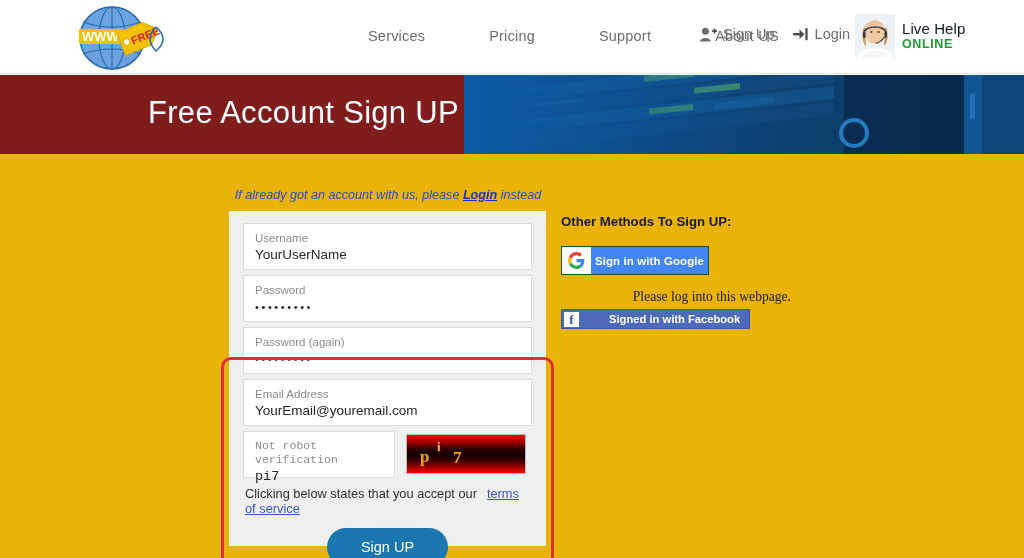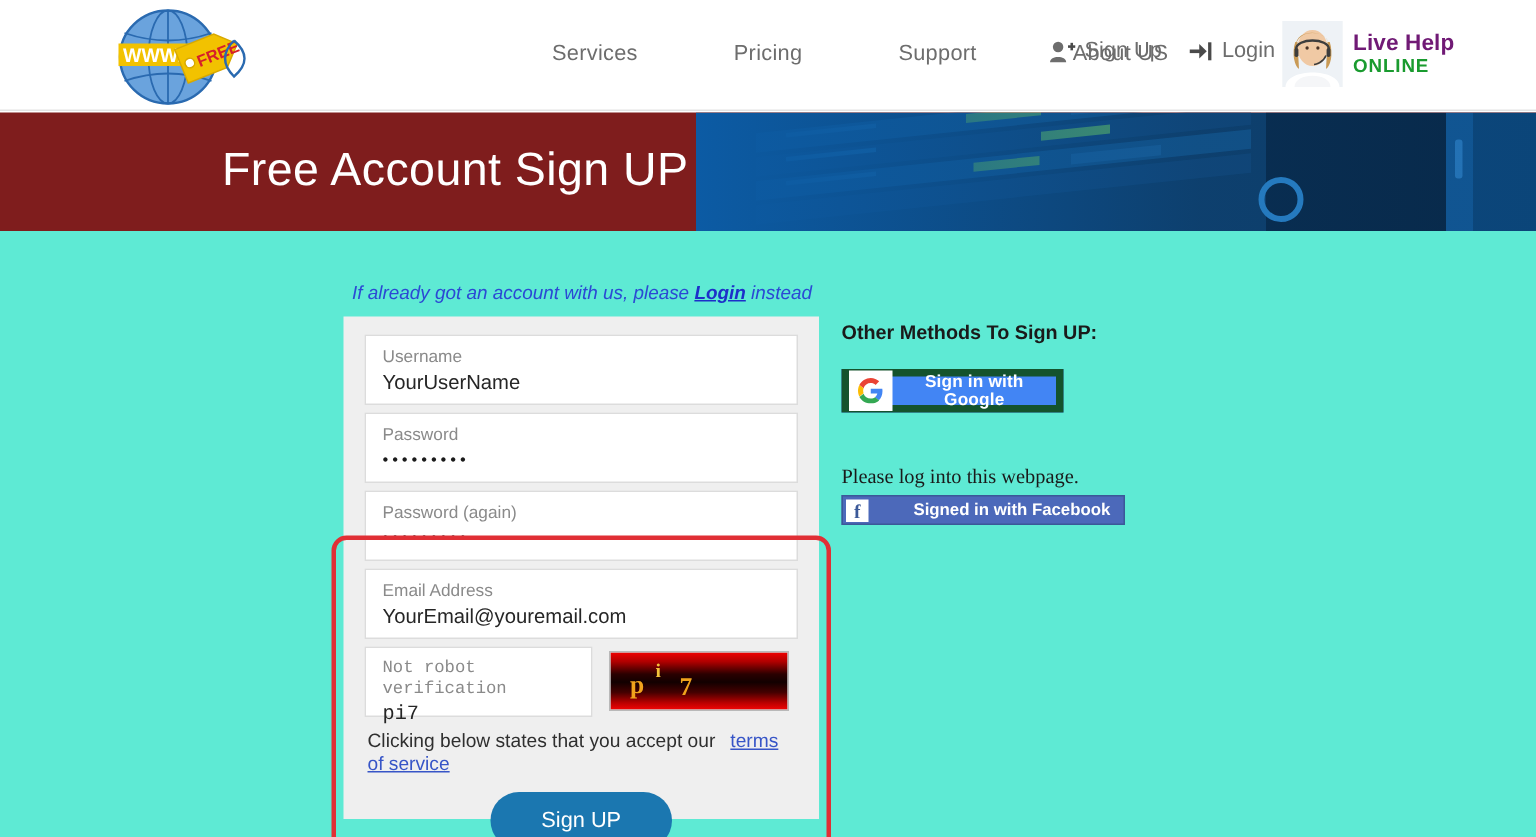--- a/index.html
+++ b/index.html
@@ -43,21 +43,21 @@
   .livehelp {
     position: absolute; left: 855px; top: 14px;
     display: flex; align-items: center; gap: 7px;
   }
   .lh-avatar {
     width: 40px; height: 44px; position: relative; overflow: hidden;
     background: #e9eef3;
   }
   .lh-text { line-height: 1.18; }
   .lh-title {
-    color: #701a75; font-weight: bold; font-size: 15px; letter-spacing: .1px;
+    color: #0f172a; font-weight: normal; font-size: 15px; letter-spacing: .1px;
   }
   .lh-status {
     color: #1a9b2f; font-weight: bold; font-size: 12.5px; letter-spacing: .6px;
   }
 
   
   .banner {
     position: absolute; left: 0; top: 75px; width: 1024px; height: 79px;
     background: #7f1d1d; overflow: hidden;
   }
@@ -70,21 +70,21 @@
   }
   .rack {
     position: absolute; inset: 0;
   }
   .banner-title {
     position: absolute; left: 148px; top: 20px;
     color: #ffffff; font-size: 31px; font-weight: normal; letter-spacing: .3px;
   }
 
   
-  .main { position: absolute; left: 0; top: 154px; width: 1024px; height: 404px; background: #5eead4; }
+  .main { position: absolute; left: 0; top: 154px; width: 1024px; height: 404px; background: #eab308; }
 
   .login-note {
     position: absolute; left: 228px; top: 34px; width: 320px;
     text-align: center; font-style: italic; font-size: 12.6px; color: #2b49d4;
     white-space: nowrap;
   }
   .login-note a {
     color: #1d2fc9; font-weight: bold; text-decoration: underline; font-style: italic;
     cursor: pointer;
   }
@@ -153,33 +153,33 @@
 
   
   .other {
     position: absolute; left: 561px; top: 60px; width: 230px;
   }
   .other-title {
     font-size: 13.2px; font-weight: bold; color: #1a1a1a; margin-bottom: 17px;
   }
   .google-btn {
     display: inline-flex; align-items: center; width: 148px; height: 29px;
-    background: #4285f4; border: 5px solid #14532d; cursor: pointer;
+    background: #4285f4; border: 1px solid #14532d; cursor: pointer;
   }
   .g-icon-box {
     width: 29px; height: 27px; background: #ffffff;
     display: flex; align-items: center; justify-content: center; flex: 0 0 29px;
   }
   .g-label {
     color: #ffffff; font-size: 11.5px; font-weight: bold; text-align: center;
     flex: 1; letter-spacing: .1px;
   }
   .fb-note {
-    margin-top: 35px; font-family: "Liberation Serif", serif;
-    font-size: 13.6px; color: #1a1a1a;
+    margin-top: 14px; font-family: "Liberation Serif", serif;
+    font-size: 13.6px; color: #1a1a1a; text-align: right;
   }
   .fb-btn {
     margin-top: 4px; display: inline-flex; align-items: center;
     background: #4c69ba; border: 1px solid #3b5998; height: 20px;
     padding: 0 9px 0 2px; cursor: pointer;
   }
   .fb-icon {
     width: 15px; height: 15px; background: #ffffff; color: #3b5998;
     font-family: "Liberation Serif", serif; font-weight: bold; font-size: 13px;
     display: flex; align-items: center; justify-content: center;

